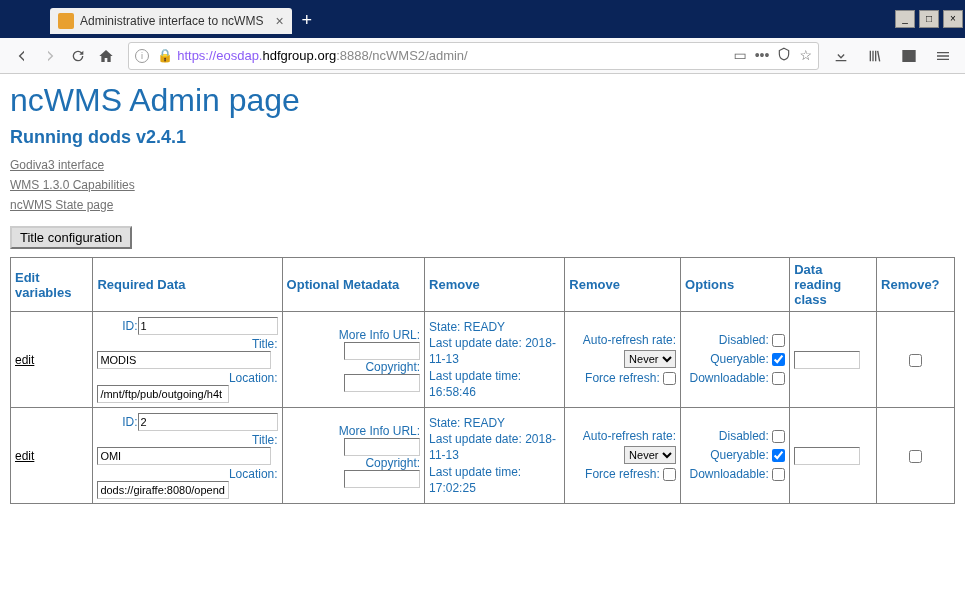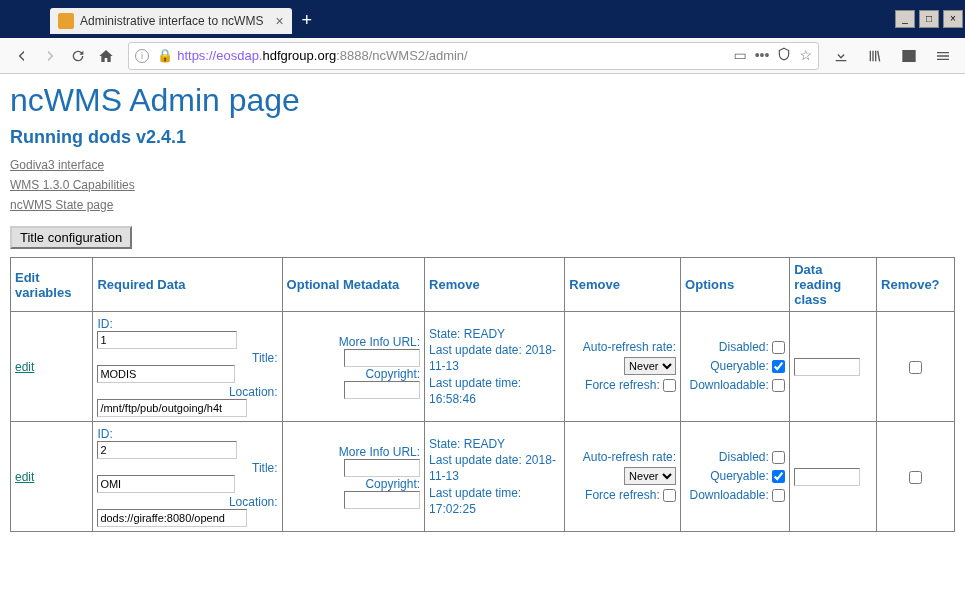--- a/index.html
+++ b/index.html
@@ -41,28 +41,28 @@
 
 .col-edit { width: 74px; }
 .col-req { width: 170px; }
 .col-opt { width: 128px; }
 .col-status { width: 126px; }
 .col-refresh { width: 104px; }
 .col-options { width: 98px; }
 .col-class { width: 78px; }
 .col-remove { width: 70px; }
 
-.edit-link { color: #0f766e; text-decoration: underline; }
-.field-row { display: flex; align-items: flex-start; margin: 1px 0; justify-content: flex-end; flex-direction: column; }
+.edit-link { color: #000000; text-decoration: underline; }
+.field-row { display: flex; align-items: center; margin: 1px 0; justify-content: flex-end; }
 .field-label { color: #1f6fb2; text-align: right; font-size: 12px; white-space: nowrap; }
 .field-label-block { color: #1f6fb2; text-align: right; font-size: 12px; display:block; margin-top:2px;}
 .field-input { background: #fff; border: 1px inset #ccc; font-size: 11px; padding: 1px 2px; height: 18px; }
 .req-id { width: 140px; }
-.req-title { width: 138px; }
-.req-loc { width: 150px; }
+.req-title { width: 174px; }
+.req-loc { width: 132px; }
 .opt-input { width: 76px; }
 .class-input { width: 66px; }
 
 .status-cell { color: #1f6fb2; font-size: 12px; line-height: 1.35; }
 .refresh-cell { text-align: right; line-height: 1.6; }
 .options-cell { text-align: right; line-height: 1.6; }
 .sel-refresh { border: 1px solid #888; font-size: 11px; height: 18px; background: #efefef; }
 .chk { vertical-align: middle; }
 
 

